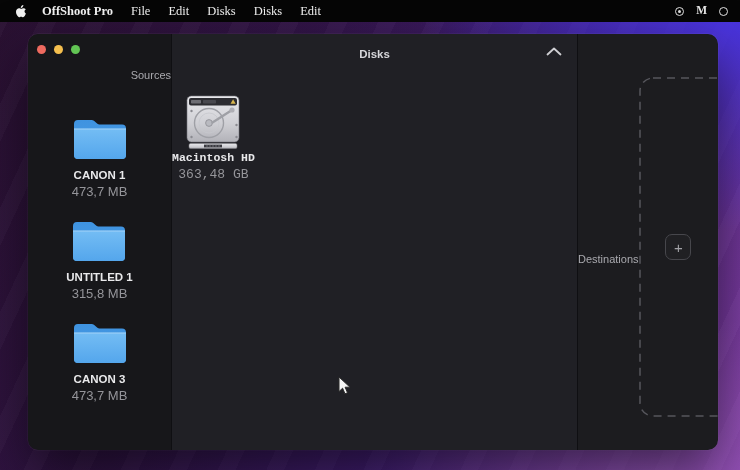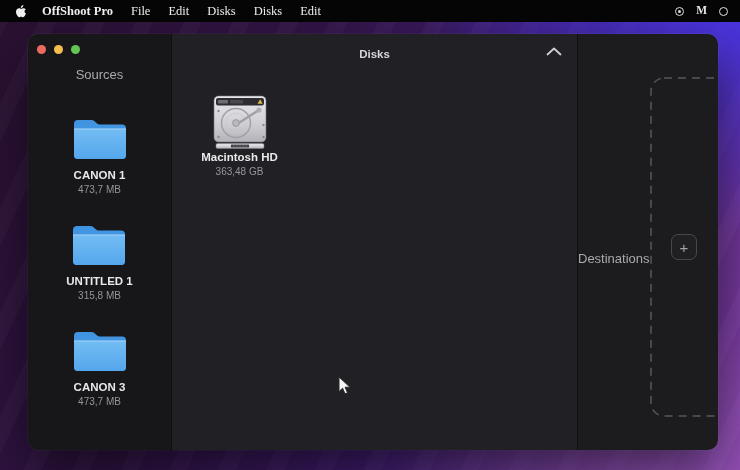--- a/index.html
+++ b/index.html
@@ -39,34 +39,34 @@
   .col-sources { width:143px; background:var(--sources_bg,#17171a); position:relative; flex-shrink:0; }
   .col-disks   { flex:1; background:var(--disks_bg,#202025); border-left:1px solid #0f0f12; border-right:1px solid #0f0f12; display:flex; flex-direction:column; }
   .col-dest    { width:140px; background:var(--dest_bg,#1c1c1f); flex-shrink:0; display:flex; flex-direction:row; align-items:center; }
 
   .traffic { position:absolute; top:11px; left:9px; display:flex; gap:8px; }
   .light { width:9px; height:9px; border-radius:50%; }
   .light.red    { background:var(--traffic_red,#ee6a5f); }
   .light.yellow { background:var(--traffic_yellow,#f5bf4e); }
   .light.green  { background:var(--traffic_green,#62c554); }
 
-  .panel-title { margin-top:33px; height:16px; line-height:16px; text-align:center; font-size:13px; color:#a9a9ae; }
-
-  
-  .source-list { margin-top:32px; display:flex; flex-direction:column; align-items:center; gap:26px; }
+  .panel-title { margin-top:33px; height:16px; line-height:16px; text-align:right; font-size:11px; color:#a9a9ae; }
+
+  
+  .source-list { margin-top:32px; display:flex; flex-direction:column; align-items:center; gap:18px; }
   .source-item { display:flex; flex-direction:column; align-items:center; cursor:default; }
   .folder-icon { width:58px; height:48px; display:block; }
   .item-name { margin-top:6px; font-size:11.5px; font-weight:700; color:#e9e9eb; white-space:nowrap; }
-  .item-size { margin-top:3px; font-size:10px; color:#95959a; white-space:nowrap; }
+  .item-size { margin-top:3px; font-size:13px; color:#95959a; white-space:nowrap; }
 
   
   .disks-header { height:40px; position:relative; display:flex; justify-content:center; padding-top:13px; }
   .disks-title { font-size:11.5px; line-height:14px; color:#d6d6da; font-weight:600; }
   .collapse-btn { position:absolute; right:14px; top:9px; width:18px; height:16px; background:none; border:none; display:flex; align-items:center; justify-content:center; cursor:default; }
-  .disk-grid { display:grid; grid-template-columns:repeat(3,1fr); grid-auto-rows:107px; margin-top:7px; }
+  .disk-grid { display:grid; grid-template-columns:repeat(5,1fr); grid-auto-rows:107px; margin-top:7px;font-family:Liberation Mono, monospace; }
   .disk-item { display:flex; flex-direction:column; align-items:center; padding-top:14px; cursor:default; }
   .disk-icon { width:62px; height:54px; display:block; }
   .disk-item .item-name { margin-top:2px; }
   .disk-item .item-size { margin-top:3px; }
 
   
   .dropzone { margin-top:10px; width:108px; height:340px; position:relative; display:flex; align-items:center; justify-content:center; }
   .dropzone-border { position:absolute; inset:0; }
   .add-btn {
     width:26px; height:26px; border:1px solid #47474c; border-radius:7px;

